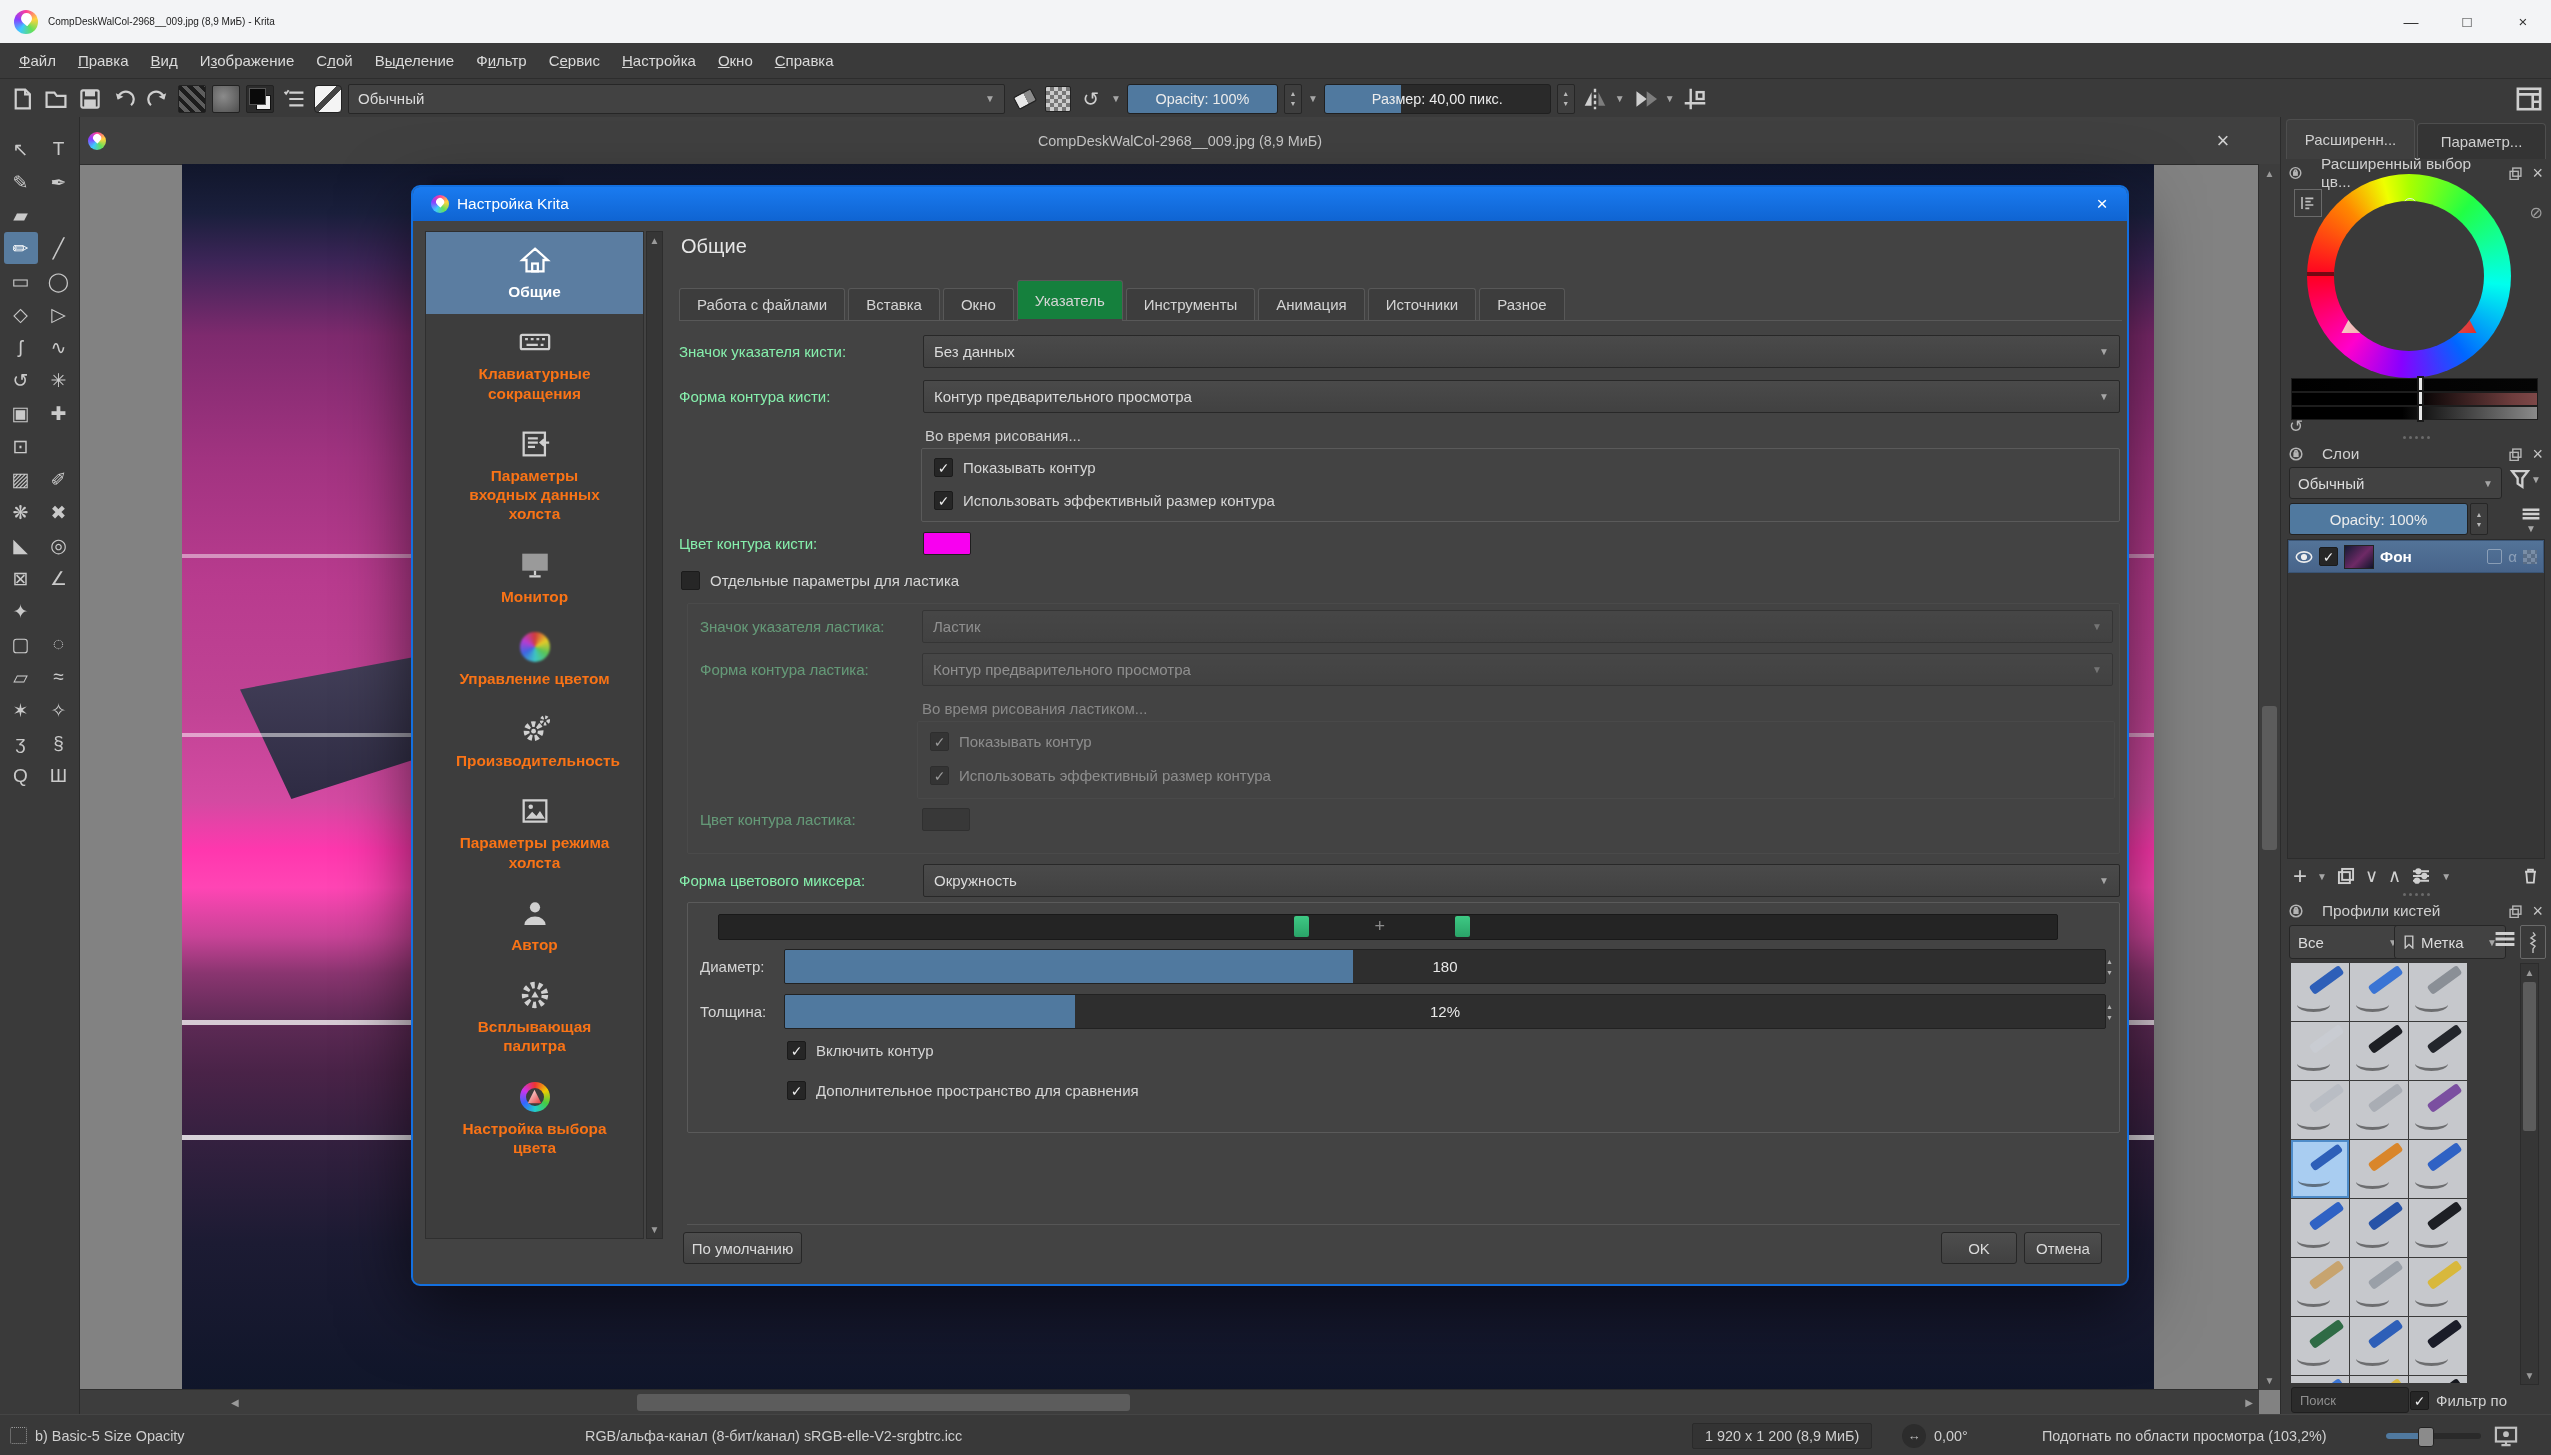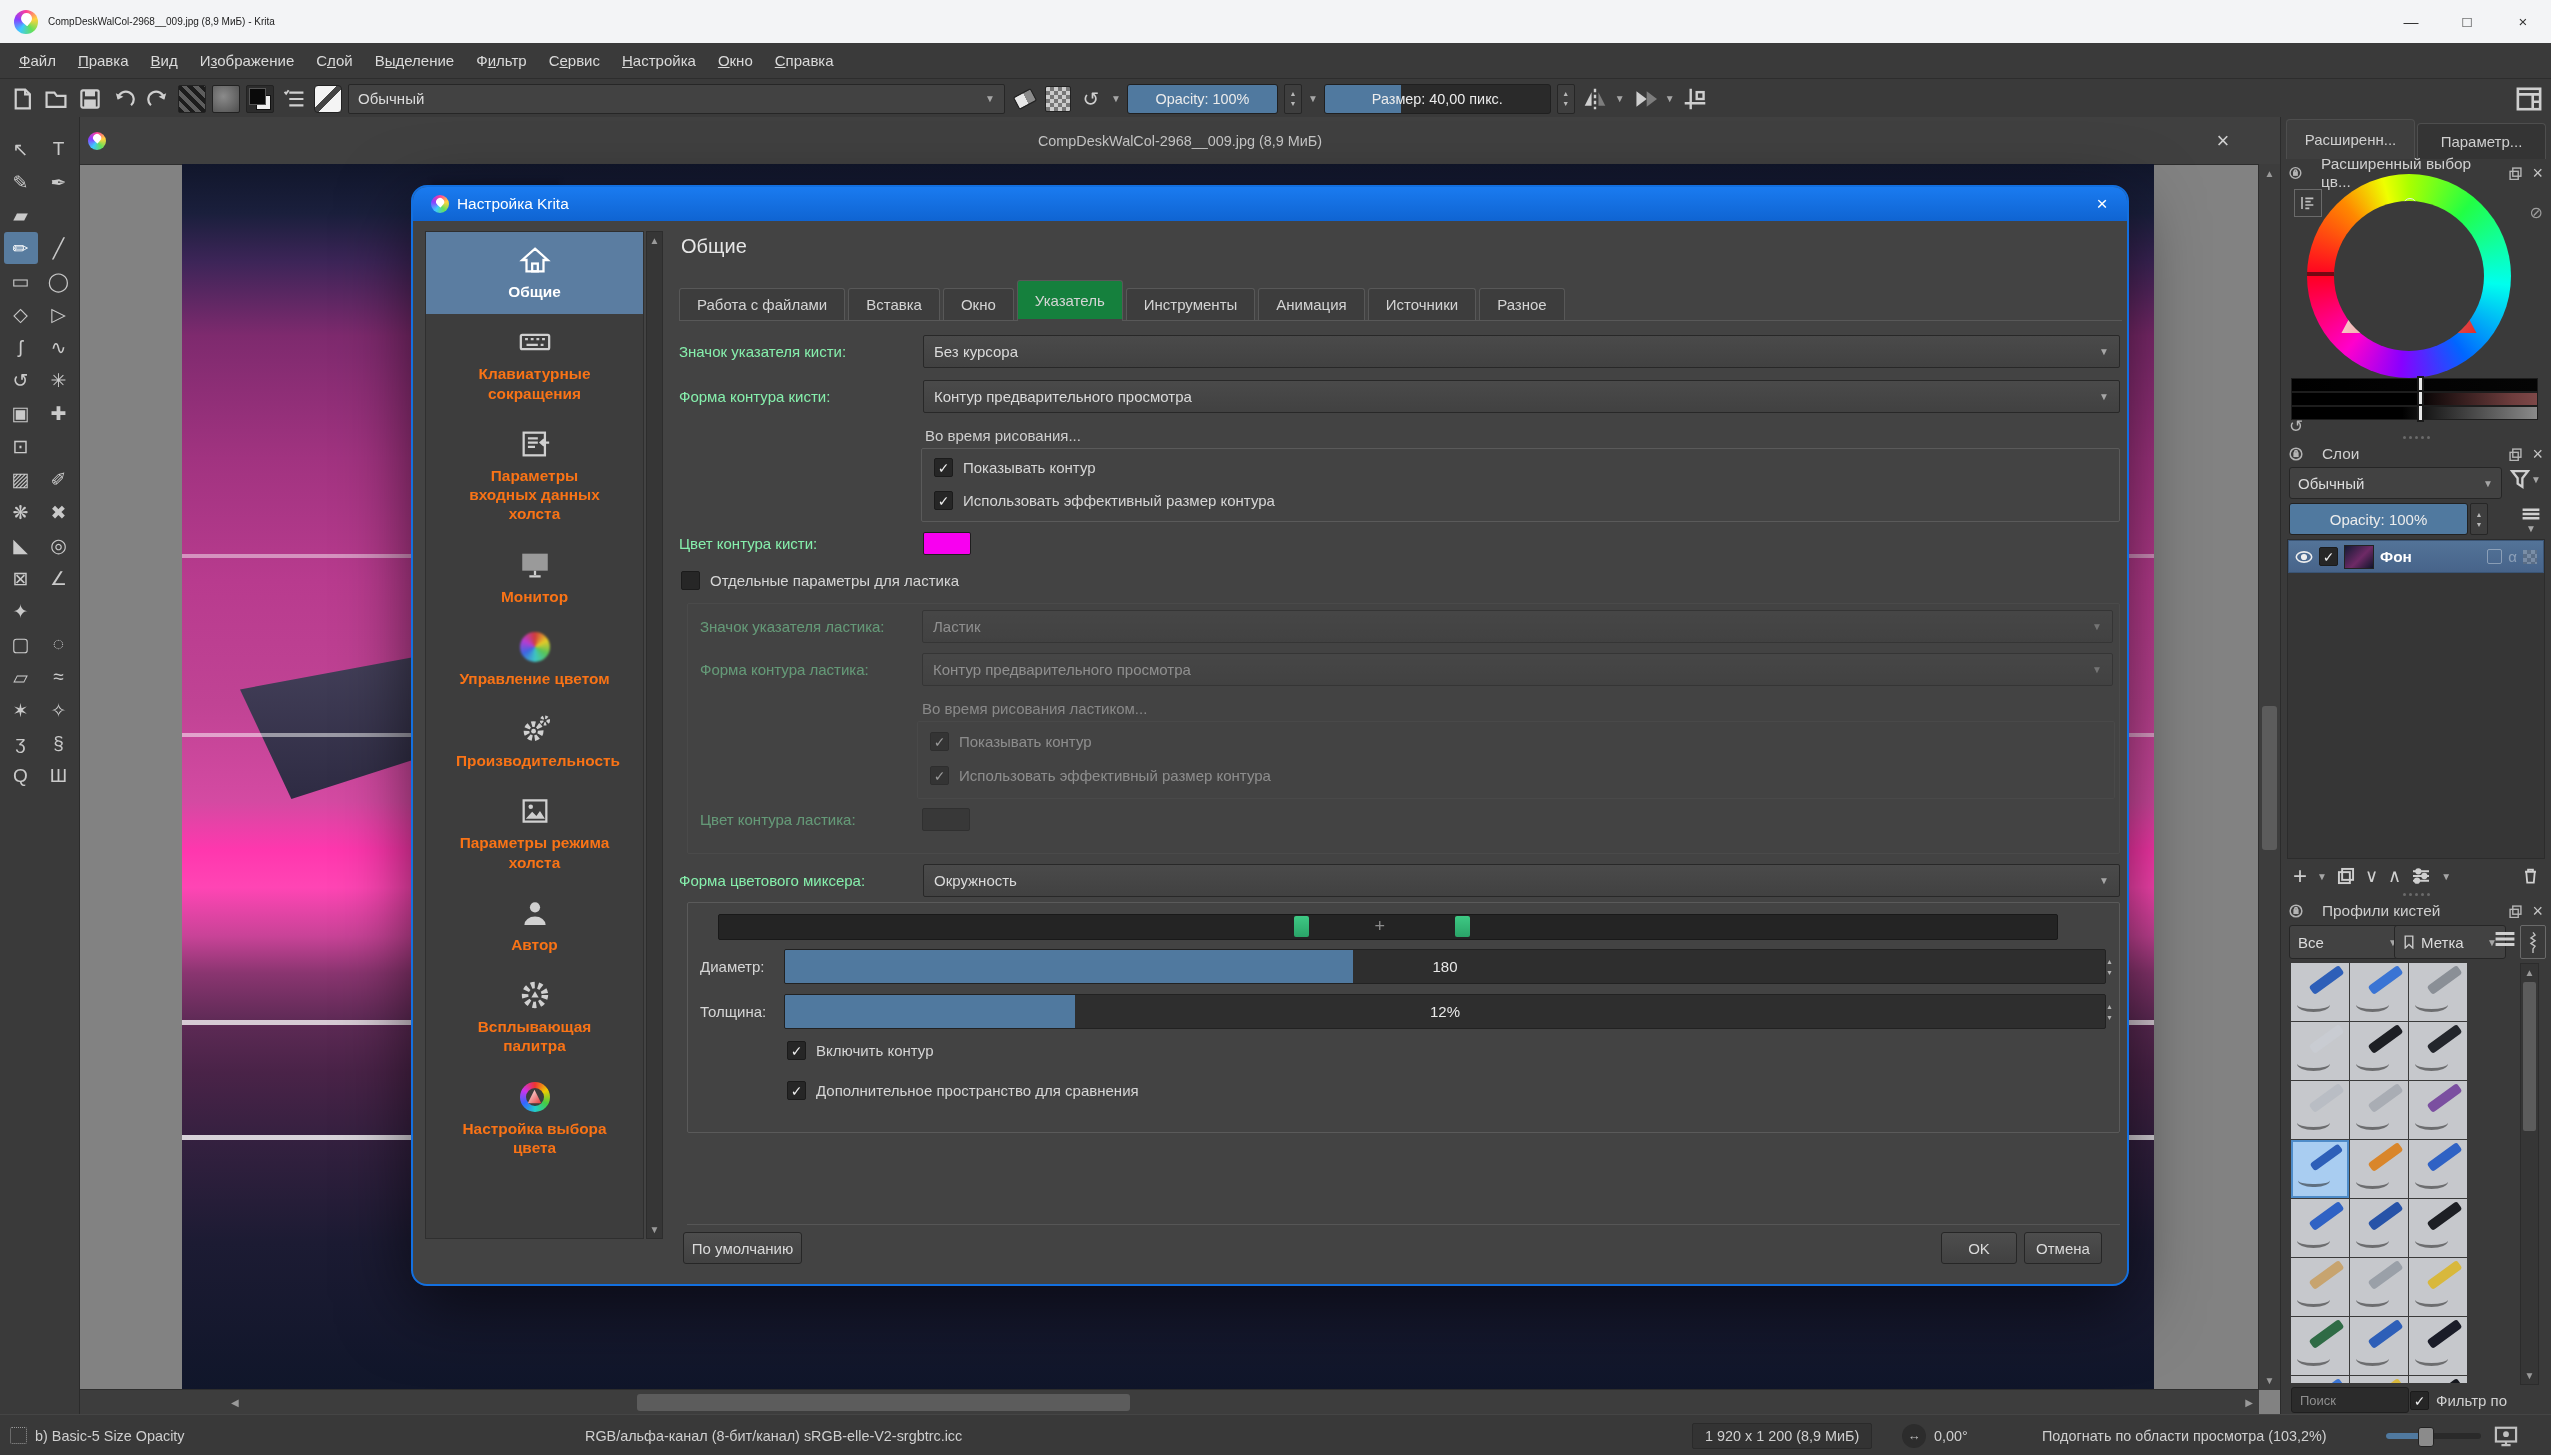--- a/index.html
+++ b/index.html
@@ -106,21 +106,21 @@
 
   
   .statusbar{position:absolute;left:0;right:0;bottom:0;height:41px;background:#393939;border-top:1px solid #454545;color:#cfcfcf;font-size:14.4px}
   .statusbar .abs{position:absolute;top:0;height:41px;display:flex;align-items:center;gap:8px}
   .szbox{border:1px solid #2a2a2a;background:#333;border-radius:2px;padding:4px 12px}
   .zslider{position:relative;width:95px;height:6px;background:#2a2a2a;border-radius:3px}
   .zslider .zf{position:absolute;left:0;top:0;bottom:0;width:38%;background:#50799f;border-radius:3px}
   .zslider .zh{position:absolute;left:34%;top:-6px;width:14px;height:18px;background:#8b8b8b;border-radius:3px;border:1px solid #222}
 
   
-  .dialog{position:absolute;left:411px;top:185px;width:1718px;height:1101px;background:#434343;border:2px solid #1370e0;border-radius:16px;box-shadow:0 20px 70px rgba(0,0,0,.6);z-index:50;overflow:hidden;box-sizing:border-box}
+  .dialog{position:absolute;left:411px;top:185px;width:1718px;height:1101px;background:#434343;border:2px solid #1370e0;border-radius:9px;box-shadow:0 20px 70px rgba(0,0,0,.6);z-index:50;overflow:hidden;box-sizing:border-box}
   .dlg-header{position:absolute;left:0;top:0;right:0;height:34px;background:linear-gradient(180deg,#1a7bf0,#0f64d2);display:flex;align-items:center;padding:0 10px;color:#fff;font-size:15.4px}
   .dlg-close{margin-left:auto;width:30px;text-align:center;font-size:19px;color:#fff}
   .dlg-sidebar{position:absolute;left:12px;top:44px;width:219px;height:1008px;background:#3d3d3d;border:1px solid #2f2f2f;box-sizing:border-box;display:flex;flex-direction:column;overflow:hidden}
   .side-item{display:flex;flex-direction:column;align-items:center;gap:7px;padding:13px 8px;color:#f97316;font-weight:700;text-align:center;line-height:1.25;font-size:15.4px}
   .side-item .lbl{max-width:157px}
   .side-item.sel{background:#5b7da1;color:#fff}
   .side-item svg{stroke:#d0d0d0;fill:none;stroke-width:1.6}
   .side-item.sel svg{stroke:#fff}
   .iconwheel{width:30px;height:30px;border-radius:50%;background:conic-gradient(#e33,#ec0,#4c4,#2cc,#36f,#c3e,#e33);position:relative}
   .iconwheel.ring::after{content:"";position:absolute;inset:6px;border-radius:50%;background:#3d3d3d}
@@ -826,21 +826,21 @@
             <span>Источники</span>
           </div>
           <div class="dlg-tab">
             <span>Разное</span>
           </div>
         </div>
 
       <div class="frow" style="top:114px">
         <span class="flabel">Значок указателя кисти:</span>
         <div class="combo">
-            <span>Без курсора</span>
+            <span>Без данных</span>
             <span class="caret">▼</span>
           </div>
       </div>
       <div class="frow" style="top:159px">
         <span class="flabel">Форма контура кисти:</span>
         <div class="combo">
             <span>Контур предварительного просмотра</span>
             <span class="caret">▼</span>
           </div>
       </div>

